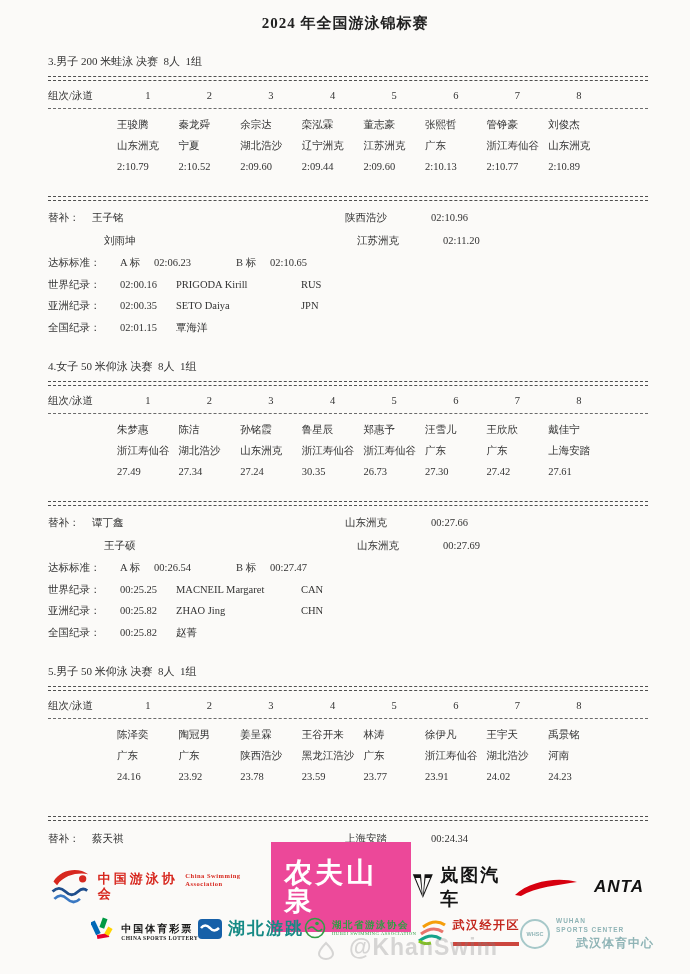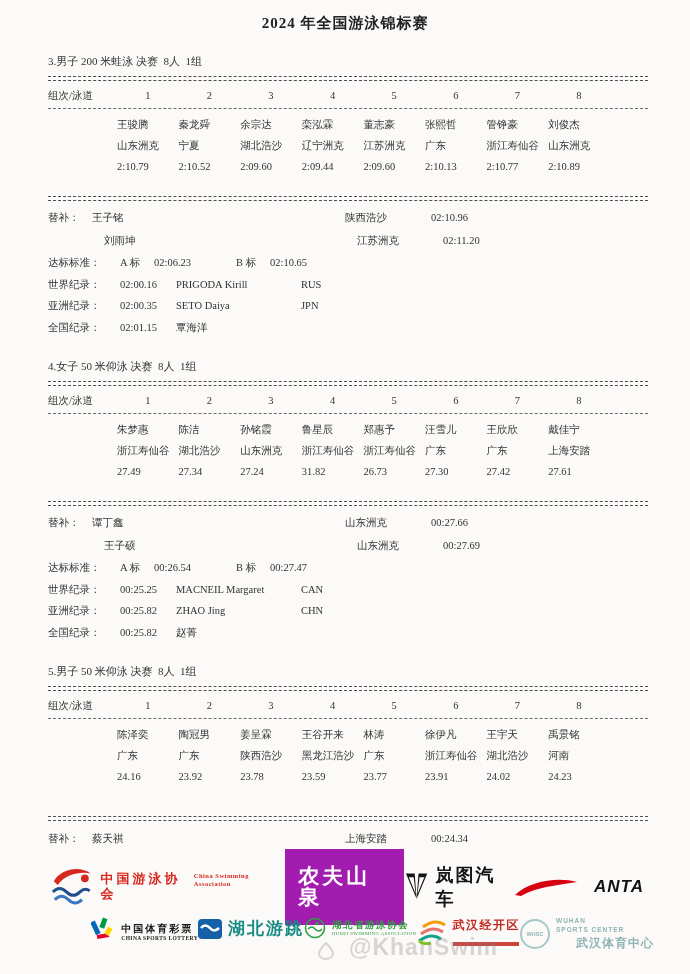--- a/index.html
+++ b/index.html
@@ -32,21 +32,21 @@
   .w82{width:82px;flex:none;}
   .w56{width:56px;flex:none;}
   .w125{width:125px;flex:none;}
   
   .sponsors1{display:flex;align-items:center;justify-content:space-between;margin:9px 46px 0 48px;height:56px;}
   .sponsors2{display:flex;align-items:flex-start;justify-content:flex-end;margin:2px 36px 0 44px;height:46px;}
   .logo{display:flex;align-items:center;gap:6px;}
   .csa-text{display:flex;flex-direction:row;line-height:1.15;}
   .csa-cn{color:#d7281f;font-weight:bold;font-size:13px;letter-spacing:3px;}
   .csa-en{color:#d7281f;font-size:6.5px;font-weight:bold;letter-spacing:.5px;}
-  .nongfu{background:#a21caf;color:#fff;font-weight:900;font-size:21px;letter-spacing:3px;padding:17px 13px;line-height:1;}
+  .nongfu{background:#ec4899;color:#fff;font-weight:900;font-size:28px;letter-spacing:3px;padding:17px 13px;line-height:1;}
   .voyah-text{font-size:18px;font-weight:900;color:#141414;letter-spacing:2px;}
   .anta{display:flex;flex-direction:row;align-items:center;gap:15px;}
   .anta-text{font-style:italic;font-weight:900;font-size:17px;color:#121212;letter-spacing:1px;font-family:"Liberation Sans",sans-serif;}
   .lot-text{display:flex;flex-direction:column;line-height:1.3;}
   .lot-cn{font-size:10px;font-weight:bold;color:#1a1a1a;letter-spacing:2px;}
   .lot-en{font-size:5.5px;font-weight:bold;color:#1a1a1a;letter-spacing:.4px;}
   .yt-icon{width:24px;height:20px;background:#1660a8;border-radius:4px;position:relative;flex:none;}
   .yt-icon svg{position:absolute;left:2px;top:4px;}
   .yt-text{font-size:17px;font-weight:900;color:#168a85;letter-spacing:2px;}
   .hbsa-text{display:flex;flex-direction:column;line-height:1.3;}
@@ -209,21 +209,21 @@
           <span class="cell">广东</span>
           <span class="cell">上海安踏</span>
         </span>
     </div>
     <div class="trow">
       <span class="rowlabel"></span>
       <span class="cells">
           <span class="cell">27.49</span>
           <span class="cell">27.34</span>
           <span class="cell">27.24</span>
-          <span class="cell">31.82</span>
+          <span class="cell">30.35</span>
           <span class="cell">26.73</span>
           <span class="cell">27.30</span>
           <span class="cell">27.42</span>
           <span class="cell">27.61</span>
         </span>
     </div>
     <div class="tbl-pad"></div>
     <div class="dline"></div>
 
     <div class="subrow" style="margin-top:5px;">

